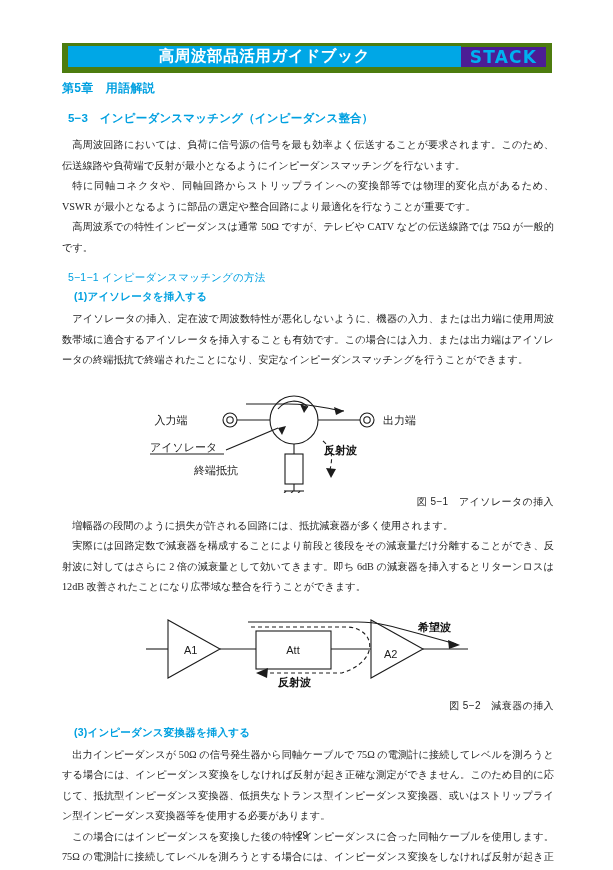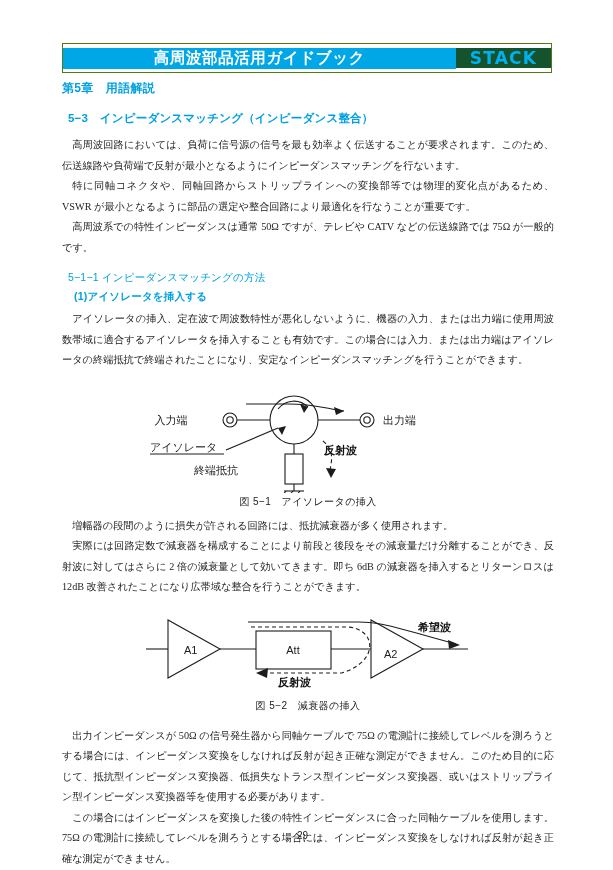--- a/index.html
+++ b/index.html
@@ -22,41 +22,41 @@
   }
 
   
   .header {
     position: absolute;
     left: 62px;
     top: 43px;
     width: 490px;
     height: 30px;
     display: flex;
-    align-items: center;
-    border: 1px solid #4d7c0f;
+    align-items: flex-end;
+    border: 6px solid #4d7c0f;
     box-sizing: border-box;
   }
   .header-title-bar {
     background: #00a7e6;
     flex: 0 0 393px;
     display: flex;
     align-items: center;
     justify-content: center;
   }
   .header-title {
     color: #ffffff;
     font-size: 15.5px;
     font-weight: bold;
     letter-spacing: 0.6px;
     white-space: nowrap;
   }
   .header-logo-bar {
     flex: 1 1 auto;
-    background: #14532d;
+    background: #4c1d95;
     display: flex;
     align-items: center;
     justify-content: center;
   }
   .logo-text {
     color: #00b0f0;
     font-size: 17px;
     font-weight: bold;
     letter-spacing: 1.2px;
     font-family: "DejaVu Sans", "Liberation Sans", sans-serif;
@@ -112,21 +112,21 @@
 
   
   .figure {
     width: 100%;
     text-align: center;
   }
   .figure svg { display: block; margin: 0 auto; }
   .fig-caption {
     font-size: 10px;
     color: #1c1c1c;
-    text-align: center;
+    text-align: right;
     margin-top: 2px;
     letter-spacing: 0.4px;
   }
 
   
   .page-number {
     position: absolute;
     left: 0;
     right: 8px;
     top: 830px;
@@ -261,20 +261,21 @@
         <text class="svg-label-en" x="165" y="49" text-anchor="middle">Att</text>
         <text class="svg-label-en" x="256" y="53">A2</text>
         <text class="svg-label-b" x="290" y="26">希望波</text>
         <text class="svg-label-b" x="150" y="81">反射波</text>
       </svg>
       <div class="fig-caption">図 5−2　減衰器の挿入</div>
     </div>
 
     <div class="gap-m"></div>
 
+    <div class="h-item">(3)インピーダンス変換器を挿入する</div>
     <p class="body indent">出力インピーダンスが 50Ω の信号発生器から同軸ケーブルで 75Ω の電測計に接続してレベルを測ろうとする場合には、インピーダンス変換をしなければ反射が起き正確な測定ができません。このため目的に応じて、抵抗型インピーダンス変換器、低損失なトランス型インピーダンス変換器、或いはストリップライン型インピーダンス変換器等を使用する必要があります。</p>
     <p class="body indent">この場合にはインピーダンスを変換した後の特性インピーダンスに合った同軸ケーブルを使用します。75Ω の電測計に接続してレベルを測ろうとする場合には、インピーダンス変換をしなければ反射が起き正確な測定ができません。</p>
 
   </div>
 
   <div class="page-number">29</div>
 
 </div>
 
 </body></html>

